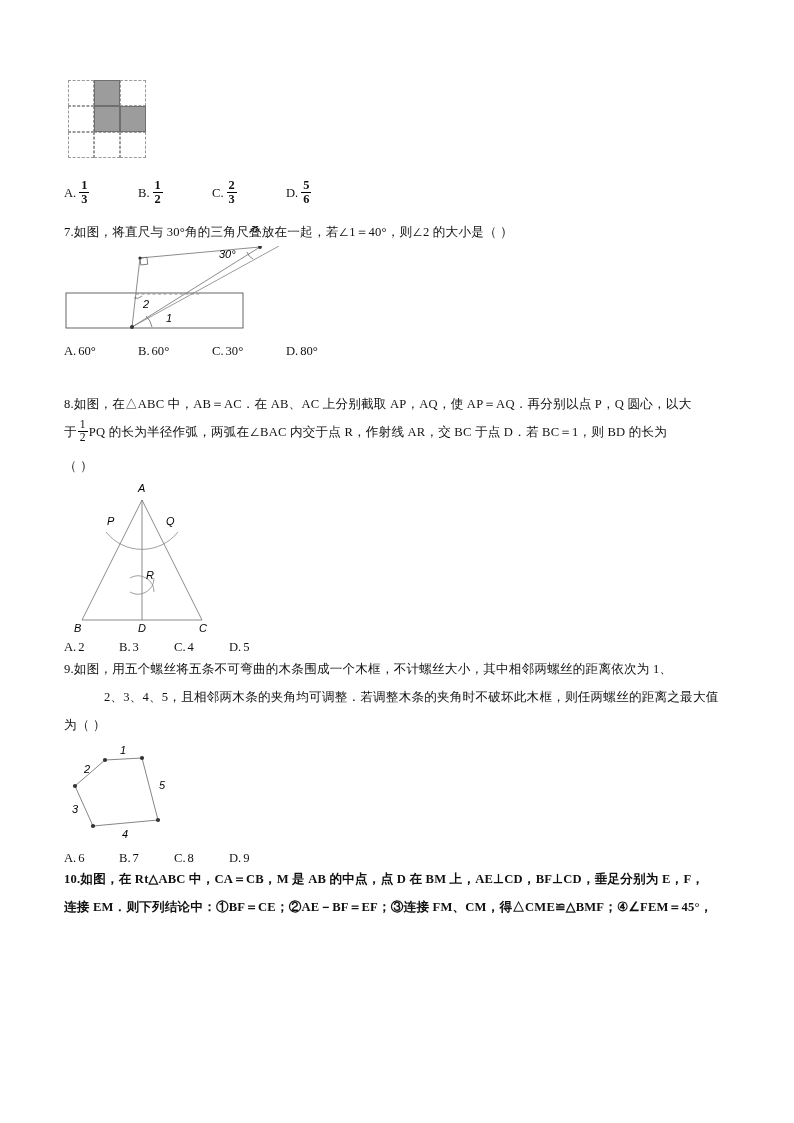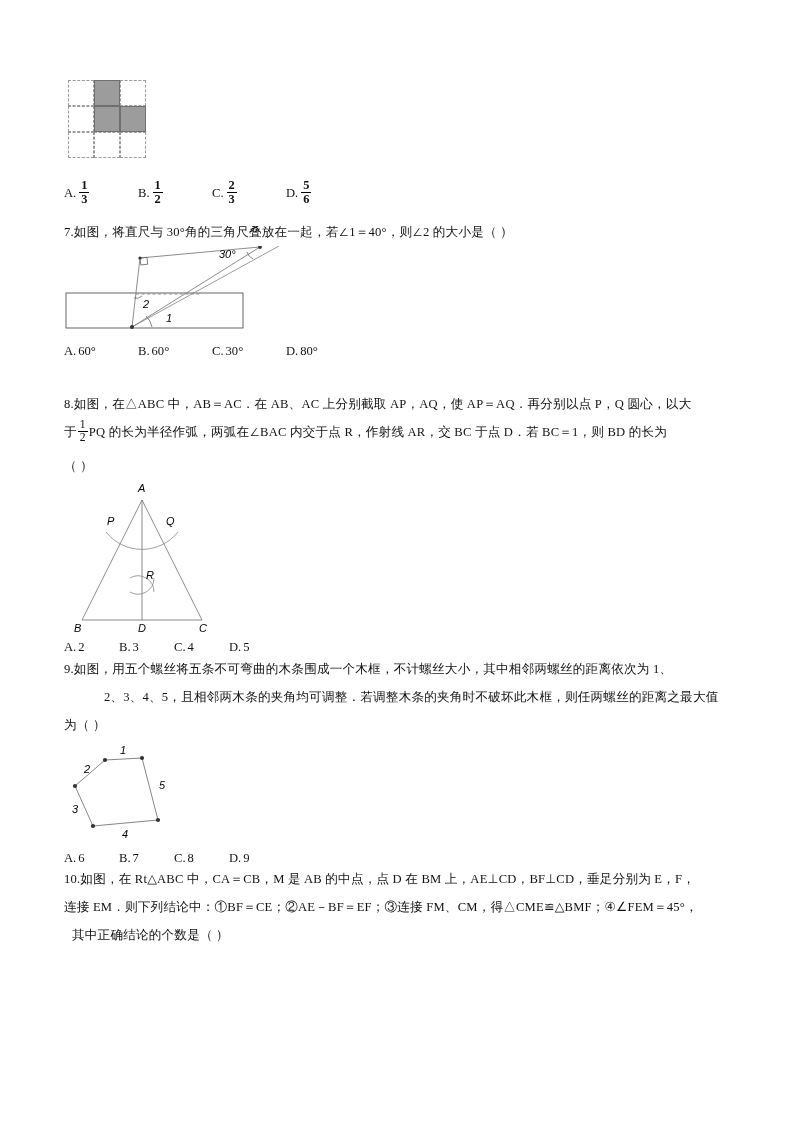--- a/index.html
+++ b/index.html
@@ -289,20 +289,19 @@
           <span class="opt-label">C.</span>
           <span>8</span>
         </span>
         <span class="opt">
           <span class="opt-label">D.</span>
           <span>9</span>
         </span>
       </div>
     </div>
 
-    <div class="sect" style="position:relative;height:100px;">
+    <div class="sect" style="position:relative;height:100px;font-weight:bold;">
       <div class="qline" style="position:absolute;left:0px;top:0px;">10.如图，在 Rt△ABC 中，CA＝CB，M 是 AB 的中点，点 D 在 BM 上，AE⊥CD，BF⊥CD，垂足分别为 E，F，</div>
       <div class="qline" style="position:absolute;left:0px;top:28px;">连接 EM．则下列结论中：①BF＝CE；②AE－BF＝EF；③连接 FM、CM，得△CME≌△BMF；④∠FEM＝45°，</div>
-      <div class="qline" style="position:absolute;left:8px;top:56px;">其中正确结论的个数是（      ）</div>
     </div>
 
   </div>
 </div>
 
 </body></html>

